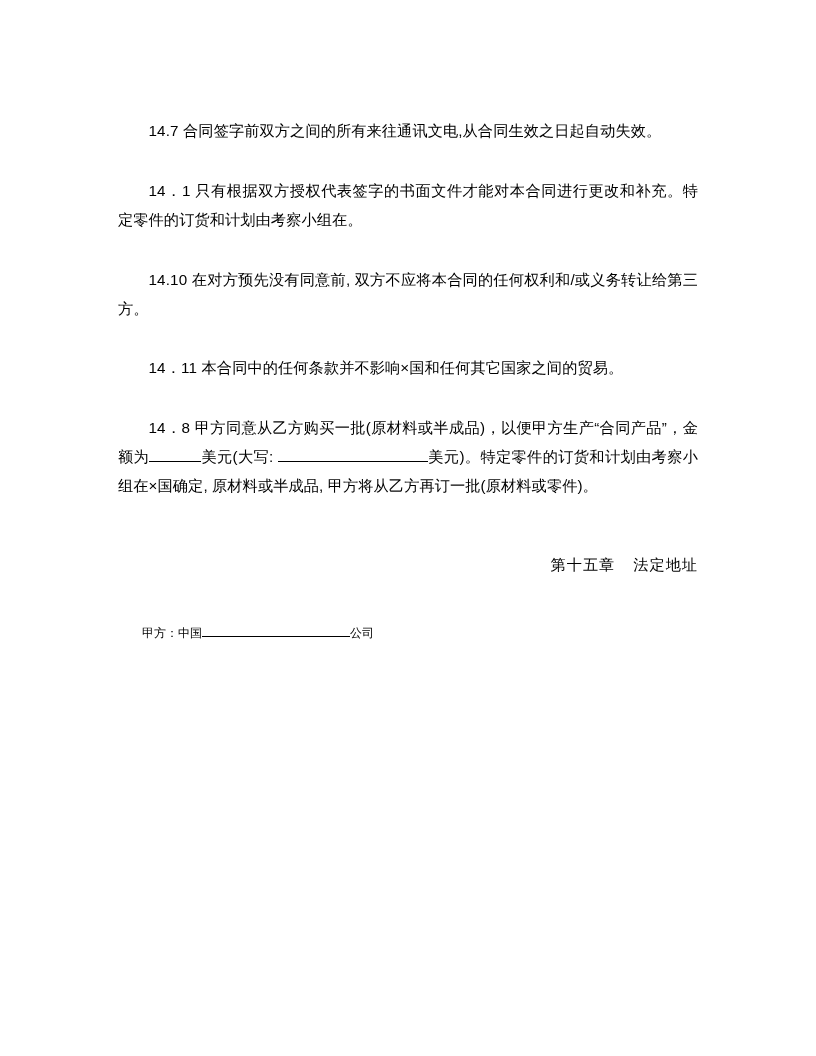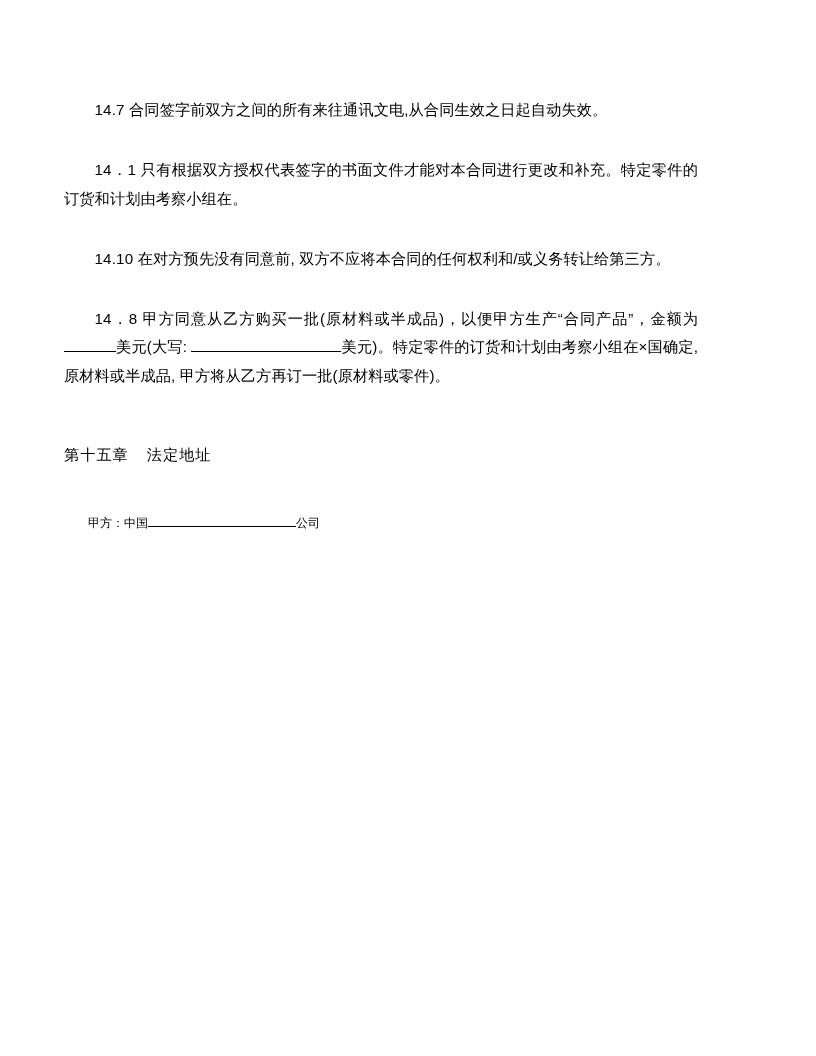--- a/index.html
+++ b/index.html
@@ -12,22 +12,23 @@
     height: 1056px;
     font-family: "Liberation Sans", "DejaVu Sans", sans-serif;
     color: #000000;
     -webkit-font-smoothing: antialiased;
   }
   .page {
     position: relative;
     width: 816px;
     height: 888px;
     box-sizing: border-box;
-    padding: 96px 118px 96px 64px;
+    padding: 96px 118px 96px 118px;
     background: #ffffff;
+    margin-top: 21px;
   }
   .doc-body {
     font-size: 15.2px;
     line-height: 1.9;
   }
   .para {
     margin: 0 0 31px 0;
     text-indent: 2em;
     text-align: justify;
     letter-spacing: 0.1px;
@@ -36,21 +37,21 @@
     display: inline-block;
     border-bottom: 1px solid #000;
     vertical-align: baseline;
   }
   .blank.w-short { width: 46px; }
   .blank.w-mid { width: 52px; }
   .blank.w-long { width: 148px; }
   .blank.w-xlong { width: 150px; }
   .chapter-title {
     margin: 50px 0 42px 0;
-    text-align: left;
+    text-align: right;
     font-size: 15.2px;
     letter-spacing: 1px;
     text-indent: 0;
   }
   .chapter-title .gap {
     display: inline-block;
     width: 18px;
   }
   .addr-line {
     margin: 0 0 18px 0;
@@ -73,20 +74,23 @@
 
     <p class="para">
       <span class="num">14．1</span><span>  </span><span>只有根据双方授权代表签字的书面文件才能对本合同进行更改和补充。特定零件的订货和计划由考察小组在。</span>
     </p>
 
 
     <p class="para">
       <span class="num">14.10</span><span>  </span><span>在对方预先没有同意前, 双方不应将本合同的任何权利和/或义务转让给第三方。</span>
     </p>
 
+    <p class="para">
+      <span class="num">14．11</span><span>  </span><span>本合同中的任何条款并不影响×国和任何其它国家之间的贸易。</span>
+    </p>
 
     <p class="para">
       <span class="num">14．8</span><span>  </span><span>甲方同意从乙方购买一批(原材料或半成品)，以便甲方生产“合同产品”，金额为</span><span class="blank w-mid"></span><span>美元(大写: </span><span class="blank w-xlong"></span><span>美元)。特定零件的订货和计划由考察小组在×国确定, 原材料或半成品, 甲方将从乙方再订一批(原材料或零件)。</span>
     </p>
 
     <p class="chapter-title">
       <span>第十五章</span><span class="gap"></span><span>法定地址</span>
     </p>
 
     <p class="addr-line">

